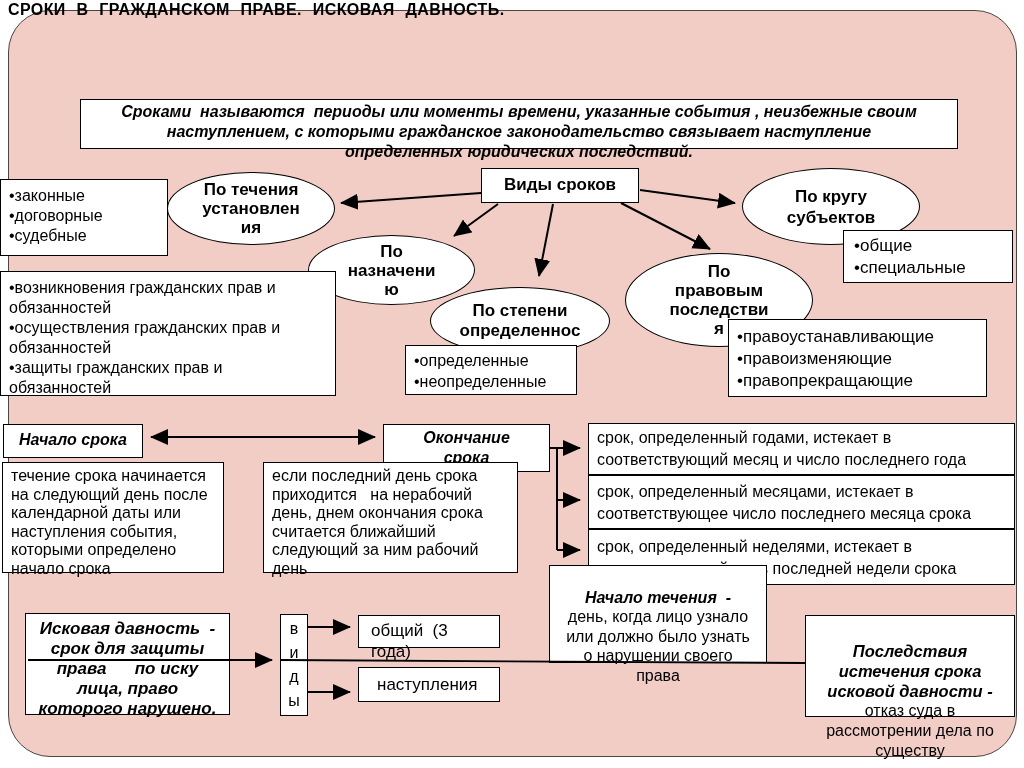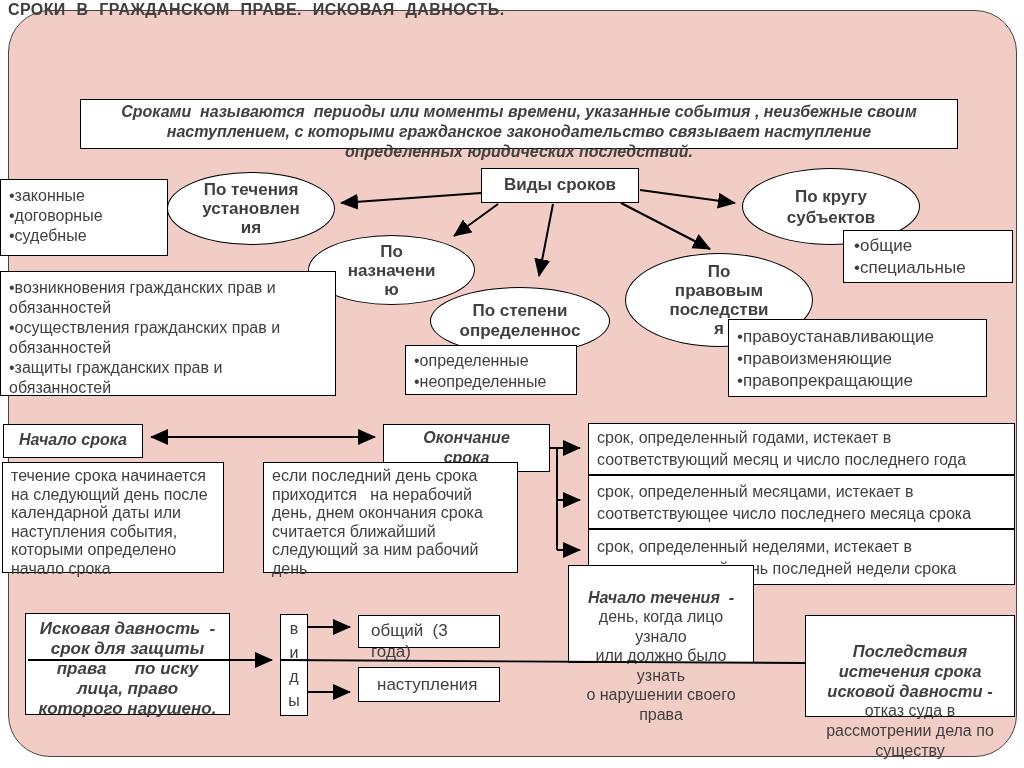--- a/index.html
+++ b/index.html
@@ -1,17 +1,17 @@
 <!DOCTYPE html>
 <html><head>
 <meta charset="utf-8">
 <style>
   html,body{margin:0;padding:0;background:#fff;}
   .slide{position:relative;width:1024px;height:768px;background:#ffffff;overflow:hidden;
-         font-family:"Liberation Sans",sans-serif;color:#404040;}
+         font-family:"Liberation Sans",sans-serif;color:#000000;}
   .title{position:absolute;left:8px;top:1px;z-index:40;font-size:16px;font-weight:bold;
          letter-spacing:.4px;word-spacing:6px;white-space:nowrap;background:transparent;}
   .panel{position:absolute;left:8px;top:10px;width:1007px;height:745px;background:#f2cdc6;
          border:1px solid #4d443f;border-radius:42px;z-index:1;}
   .lyr{position:absolute;left:0;top:0;z-index:4;pointer-events:none;}
   .lyr.top{z-index:30;}
   .ell{position:absolute;z-index:2;background:#fff;border:1.5px solid #000;border-radius:50%;
        display:flex;align-items:center;justify-content:center;text-align:center;
        font-weight:bold;font-size:17px;line-height:19px;}
   .ell span{white-space:pre-line;}
@@ -127,21 +127,21 @@
 приходится&nbsp;&nbsp; на нерабочий
 день, днем окончания срока
 считается ближайший
 следующий за ним рабочий
 день</div>
   <div class="box rule" style="left:588px;top:475px;width:427px;height:54px;padding-top:5px;">срок, определенный месяцами, истекает в
 соответствующее число последнего месяца срока</div>
   <div class="box rule" style="left:588px;top:529px;width:427px;height:56px;padding-top:6px;">срок, определенный неделями, истекает в
 соответствующий день последней недели срока</div>
 
-  <div class="box c" style="left:568px;top:565px;width:186px;height:98px;padding:2px 6px;line-height:19.5px;">
+  <div class="box c" style="left:549px;top:565px;width:218px;height:98px;padding:2px 6px;line-height:19.5px;">
     <span class="lead bi">Начало течения&nbsp; -</span><span>день, когда лицо узнало
 или должно было узнать
 о нарушении своего
 права</span>
   </div>
 
   <div class="box c bi" style="left:25px;top:613px;width:205px;height:102px;font-size:17px;line-height:20px;padding-top:5px;">Исковая давность&nbsp; -
 срок для защиты
 права&nbsp;&nbsp;&nbsp;&nbsp;&nbsp; по иску
 лица, право

